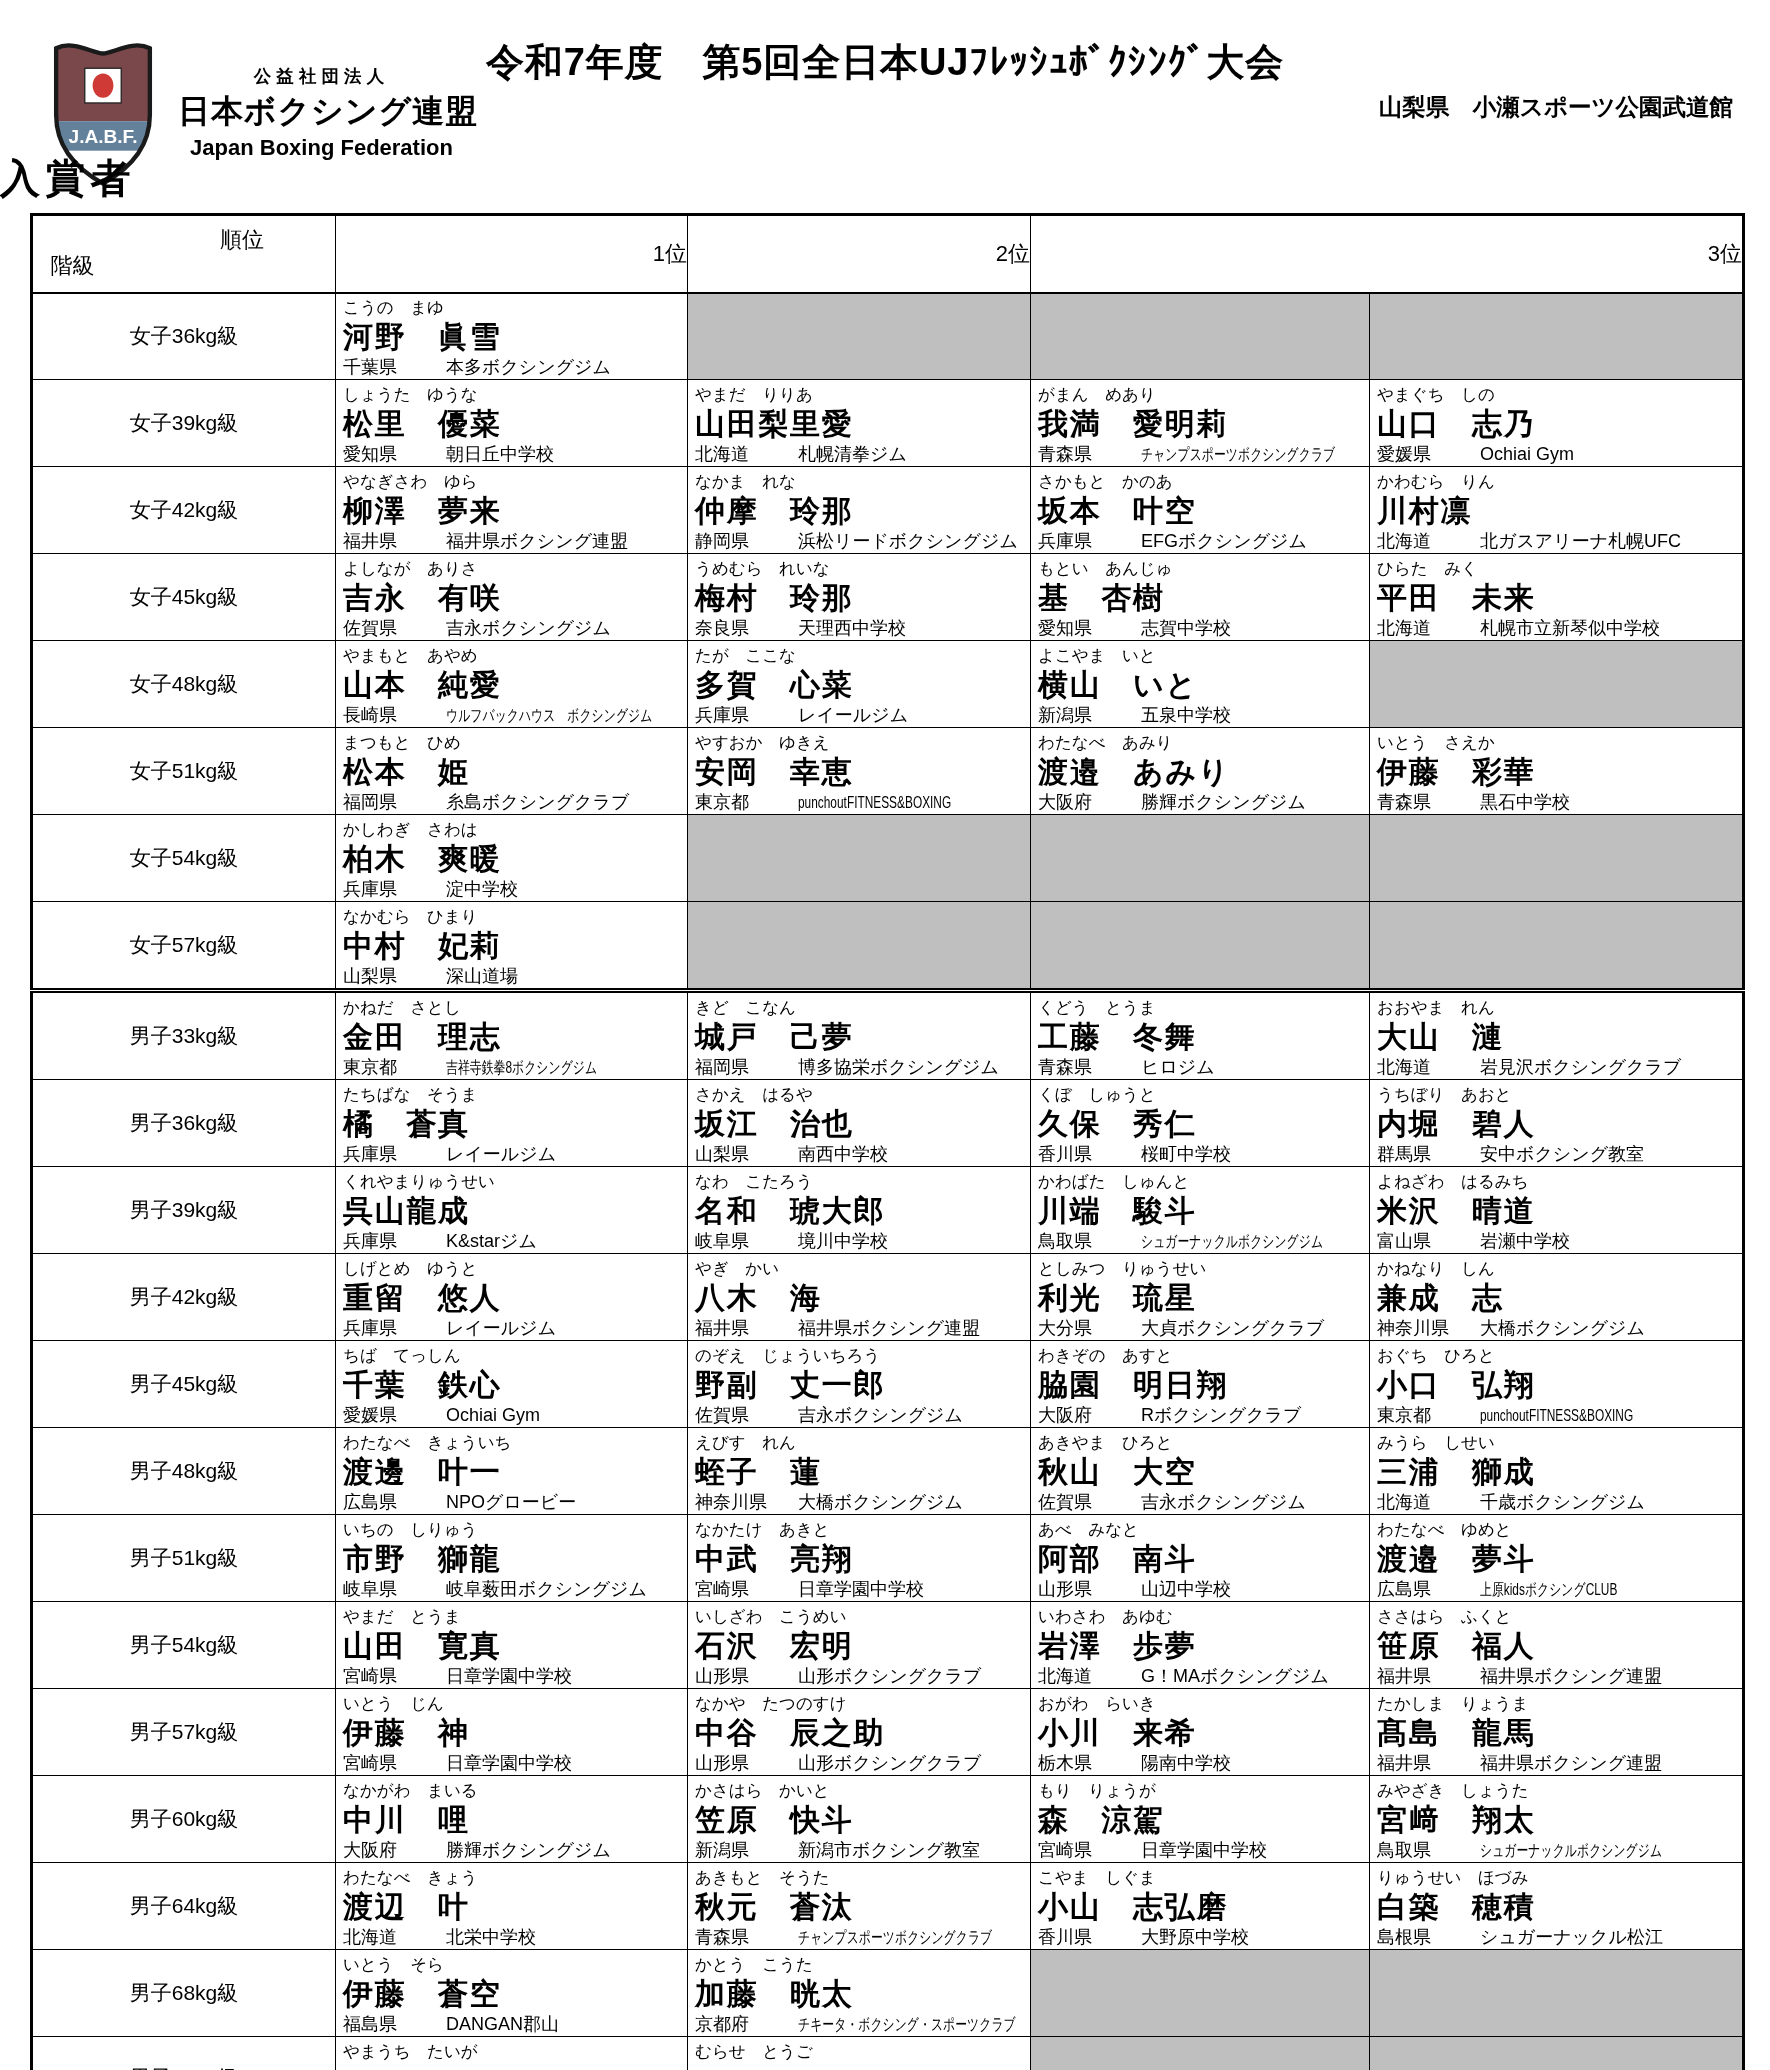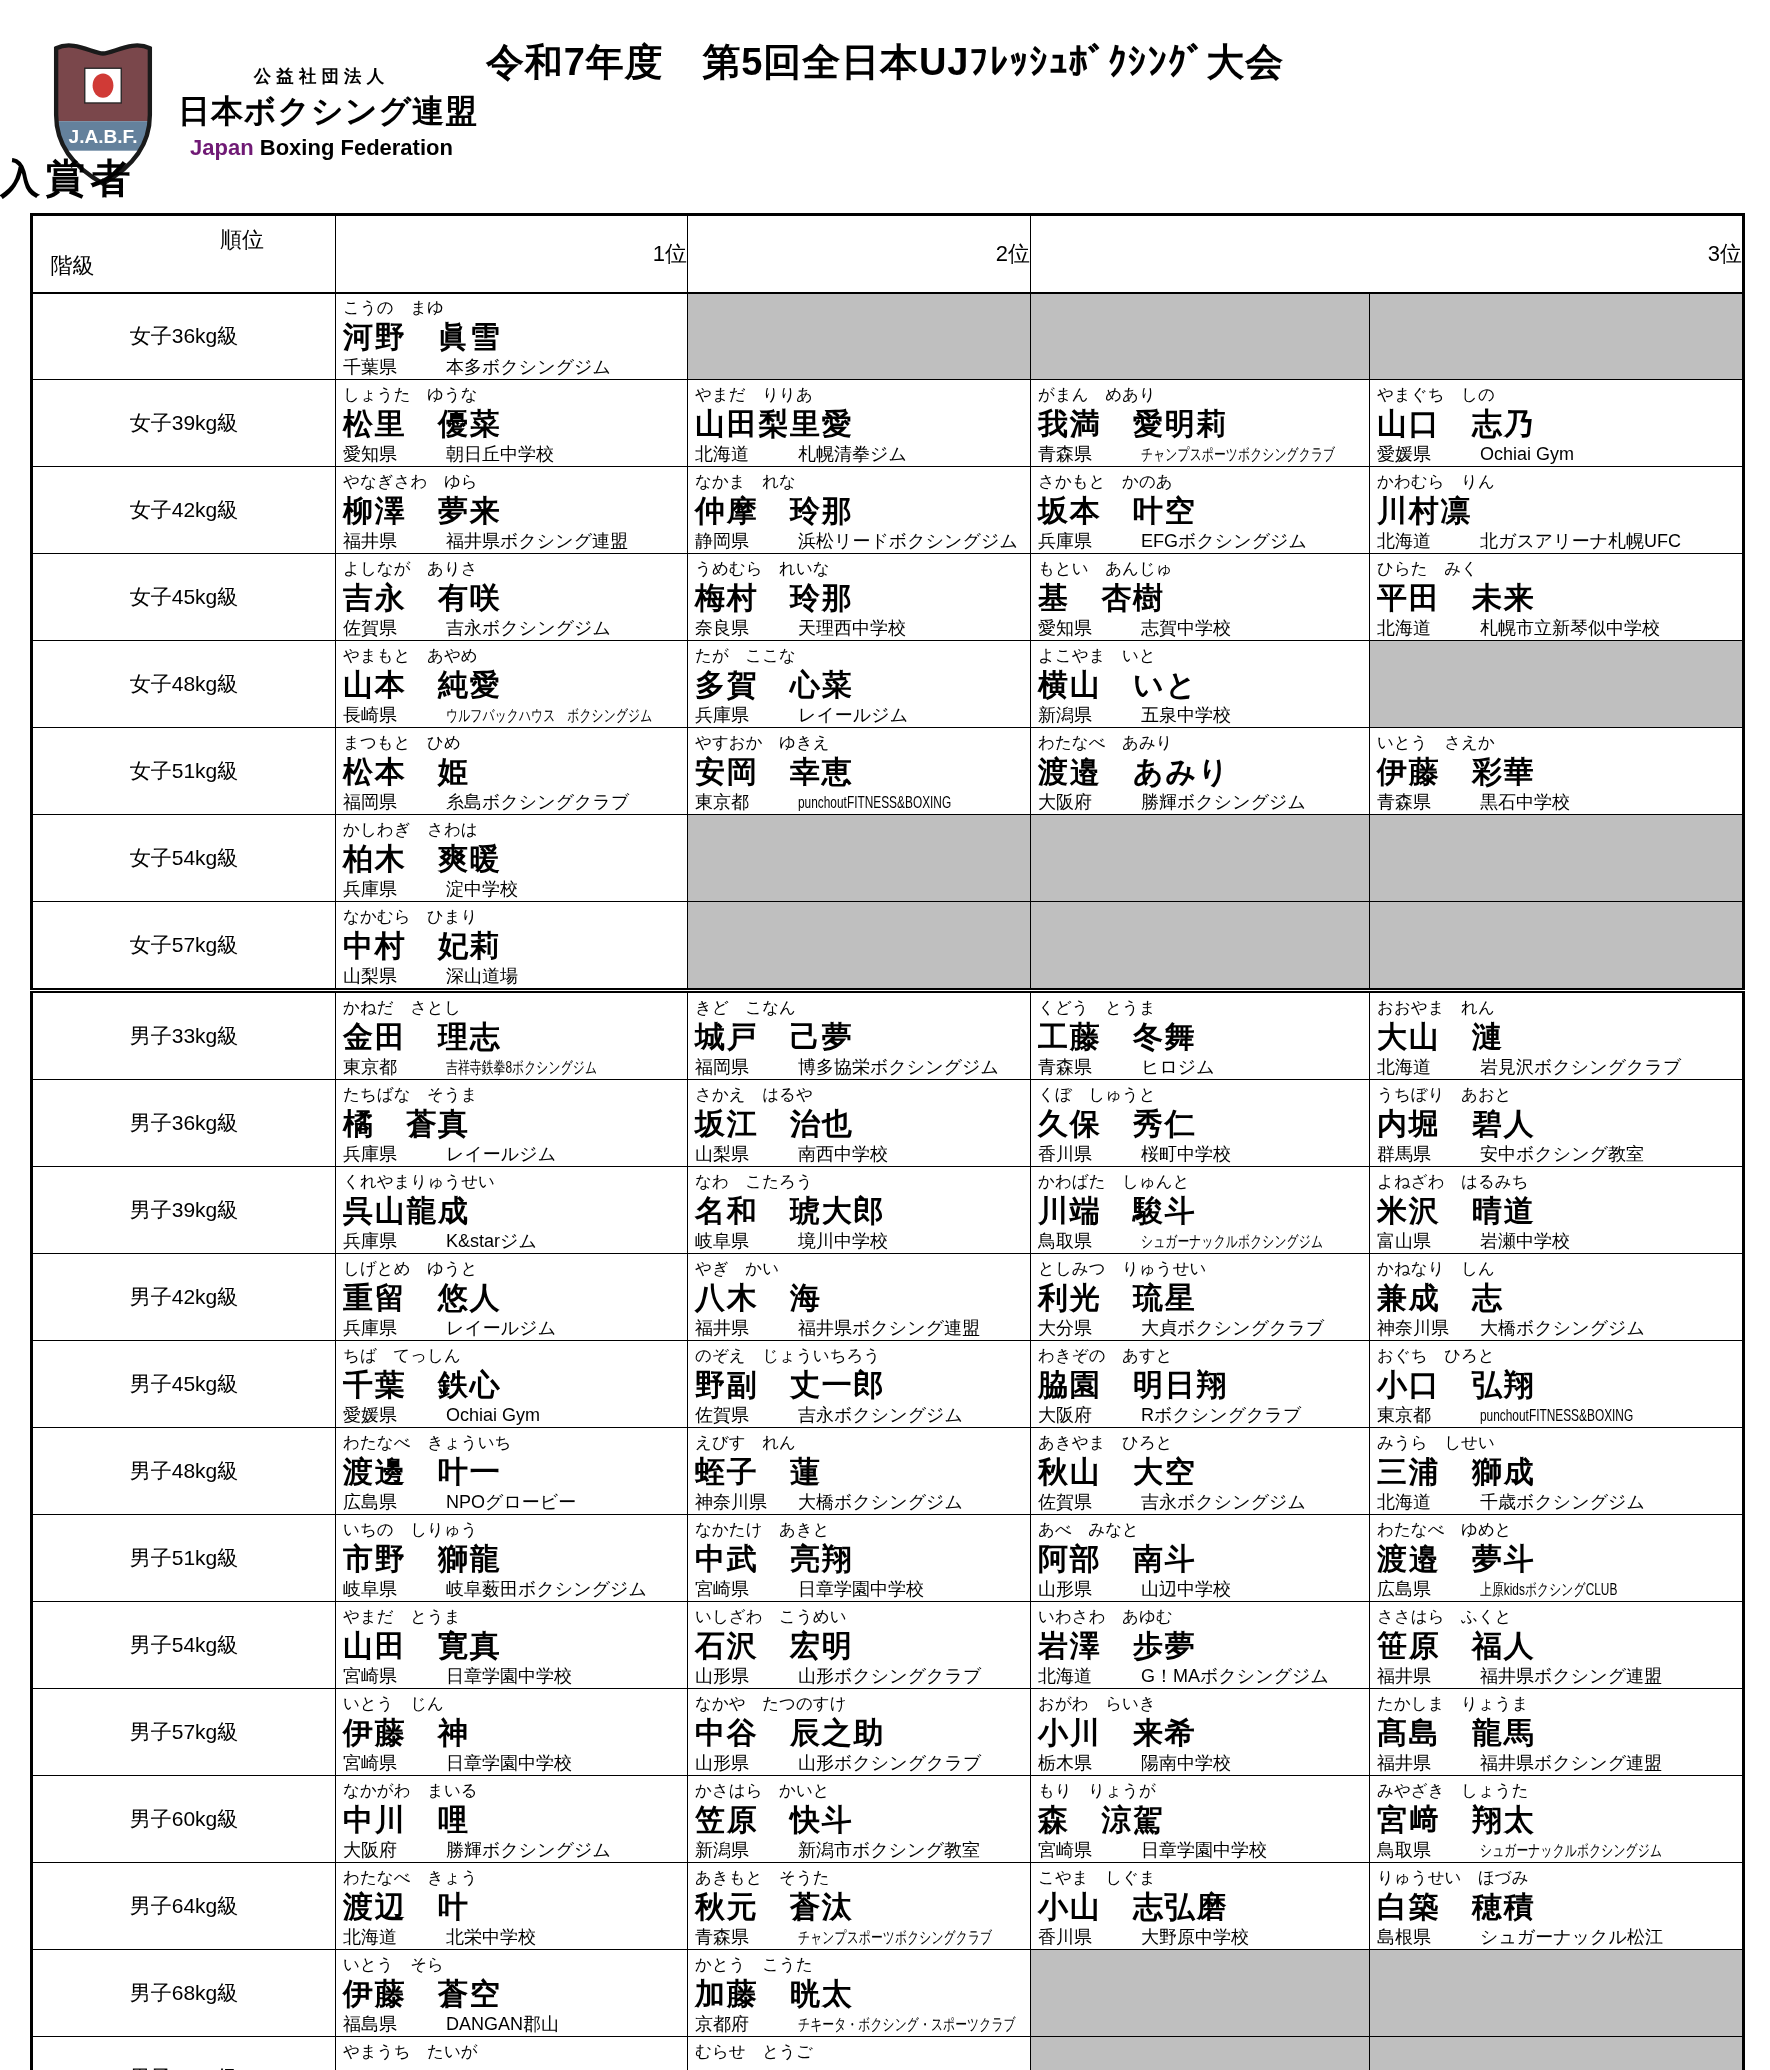--- a/index.html
+++ b/index.html
@@ -4,21 +4,21 @@
 <style>
   html,body{margin:0;padding:0;background:#fff;}
   .page{position:relative;width:1770px;height:2071px;background:#fff;color:#000;
         font-family:"Liberation Sans","DejaVu Sans",sans-serif;overflow:hidden;}
   
   .logo{position:absolute;left:50px;top:37px;}
   .org{position:absolute;left:178px;top:64px;width:287px;text-align:center;}
   .org-small{font-size:17.4px;letter-spacing:5.2px;font-weight:bold;}
   .org-name{font-size:32px;font-weight:bold;letter-spacing:0.9px;margin-top:1.7px;white-space:nowrap;}
   .org-en{font-size:22px;font-weight:bold;margin-top:1.7px;white-space:nowrap;}
-  .en-red{color:#701a75;}
+  .en-red{color:#000000;}
   .en-blue{color:#000000;}
   .title{position:absolute;top:37px;left:0;width:100%;text-align:center;
          font-size:38px;font-weight:bold;letter-spacing:0.9px;}
   .meta{position:absolute;top:90px;right:37px;text-align:right;
         font-size:23.5px;font-weight:bold;line-height:35px;}
   .subtitle{position:absolute;top:151px;left:0;width:100%;
             font-size:40px;font-weight:bold;letter-spacing:5.2px;}
   
   table{position:absolute;left:30px;top:213px;width:1712px;
         border-collapse:collapse;table-layout:fixed;}
@@ -65,20 +65,21 @@
 
   <div class="org">
     <div class="org-small">公益社団法人</div>
     <div class="org-name">日本ボクシング連盟</div>
     <div class="org-en"><span class="en-red">Japan</span> <span class="en-blue">Boxing Federation</span></div>
   </div>
 
   <div class="title">令和7年度　第5回全日本UJﾌﾚｯｼｭﾎﾞｸｼﾝｸﾞ大会</div>
 
   <div class="meta">
+    <div>山梨県　小瀬スポーツ公園武道館</div>
   </div>
 
   <div class="subtitle">入賞者</div>
 
   <table>
     <colgroup>
       <col style="width:304px">
         <col style="width:352px">
         <col style="width:343px">
         <col style="width:339px">

